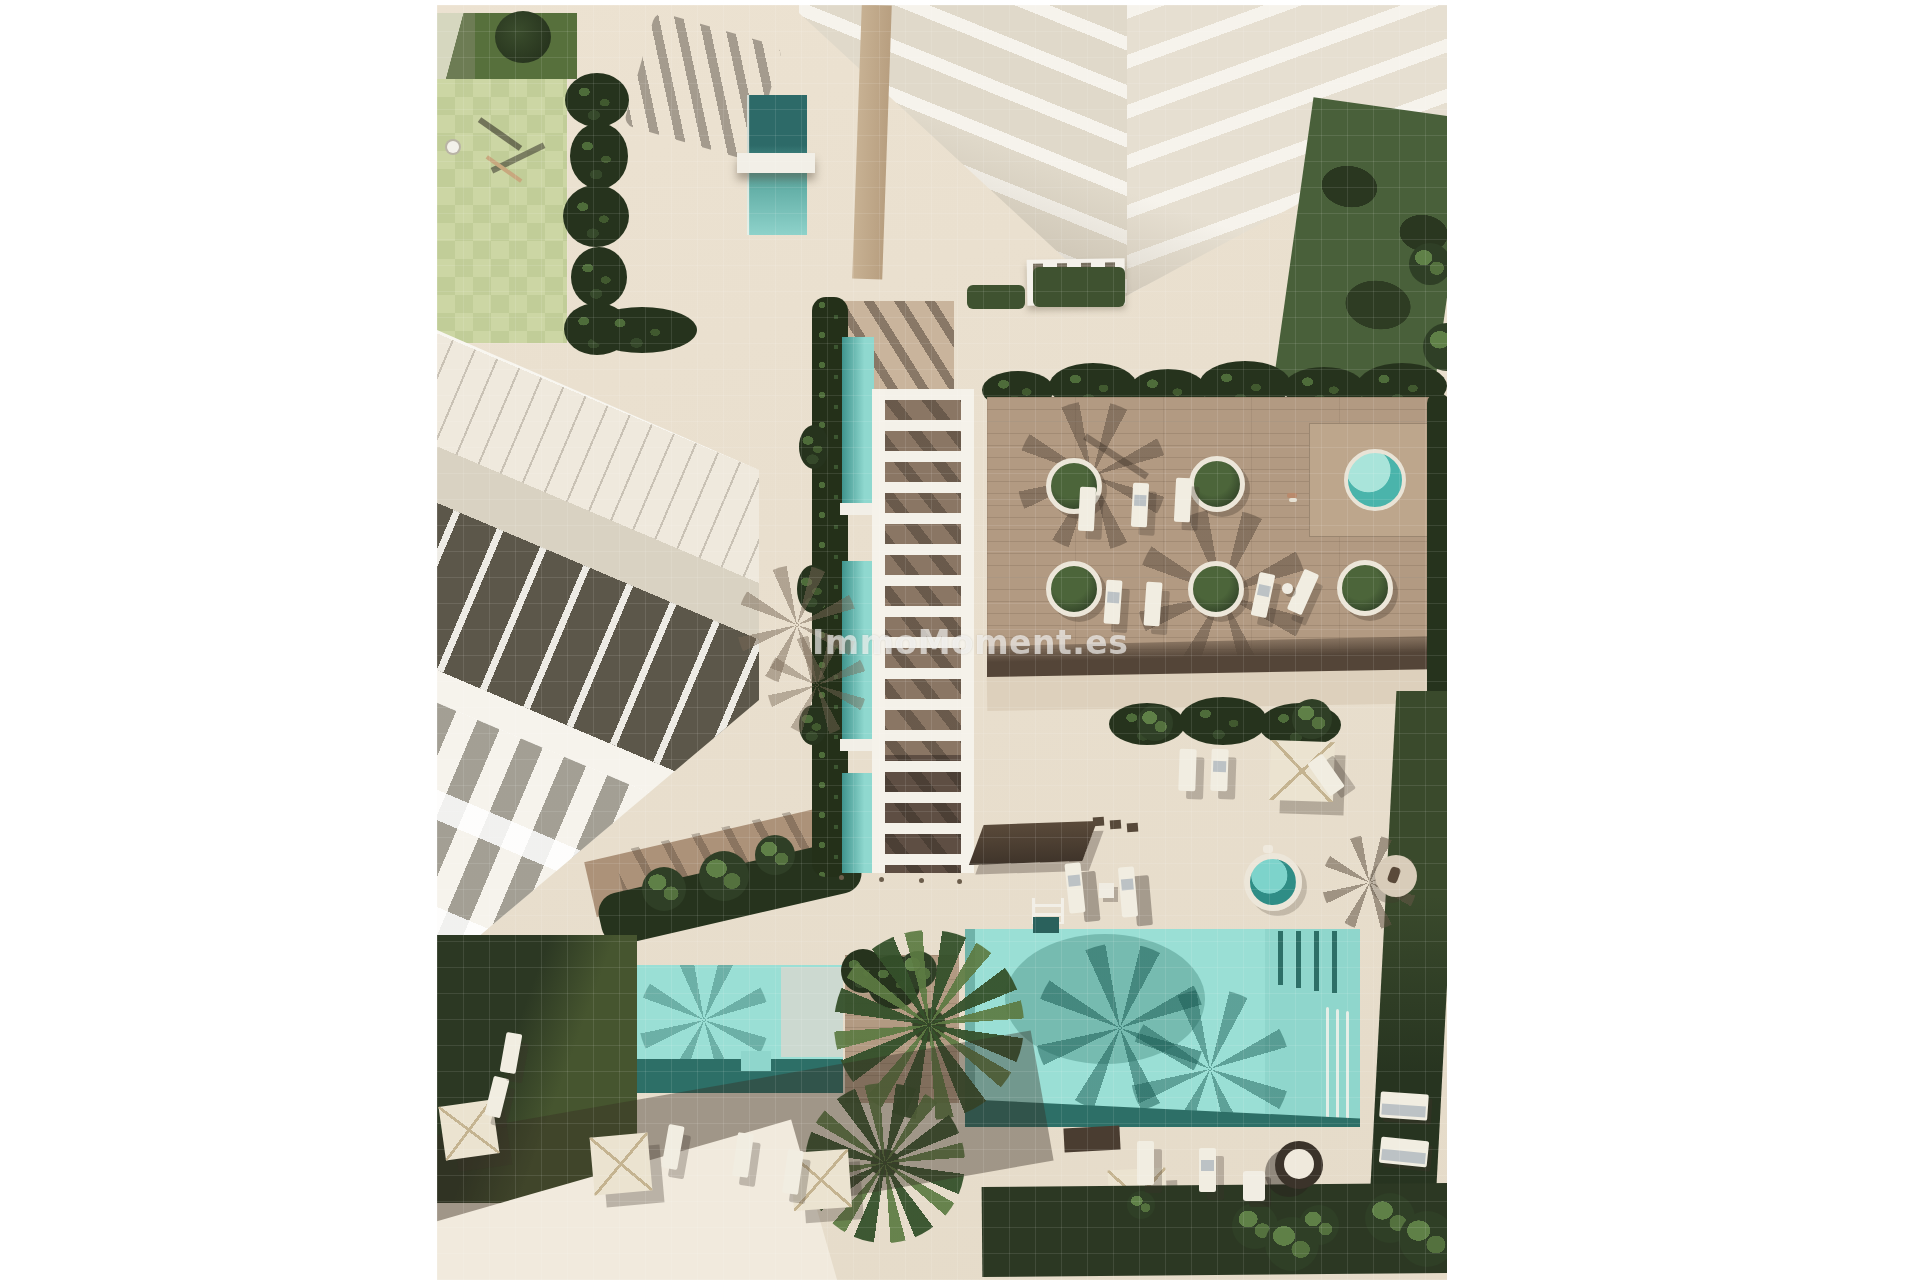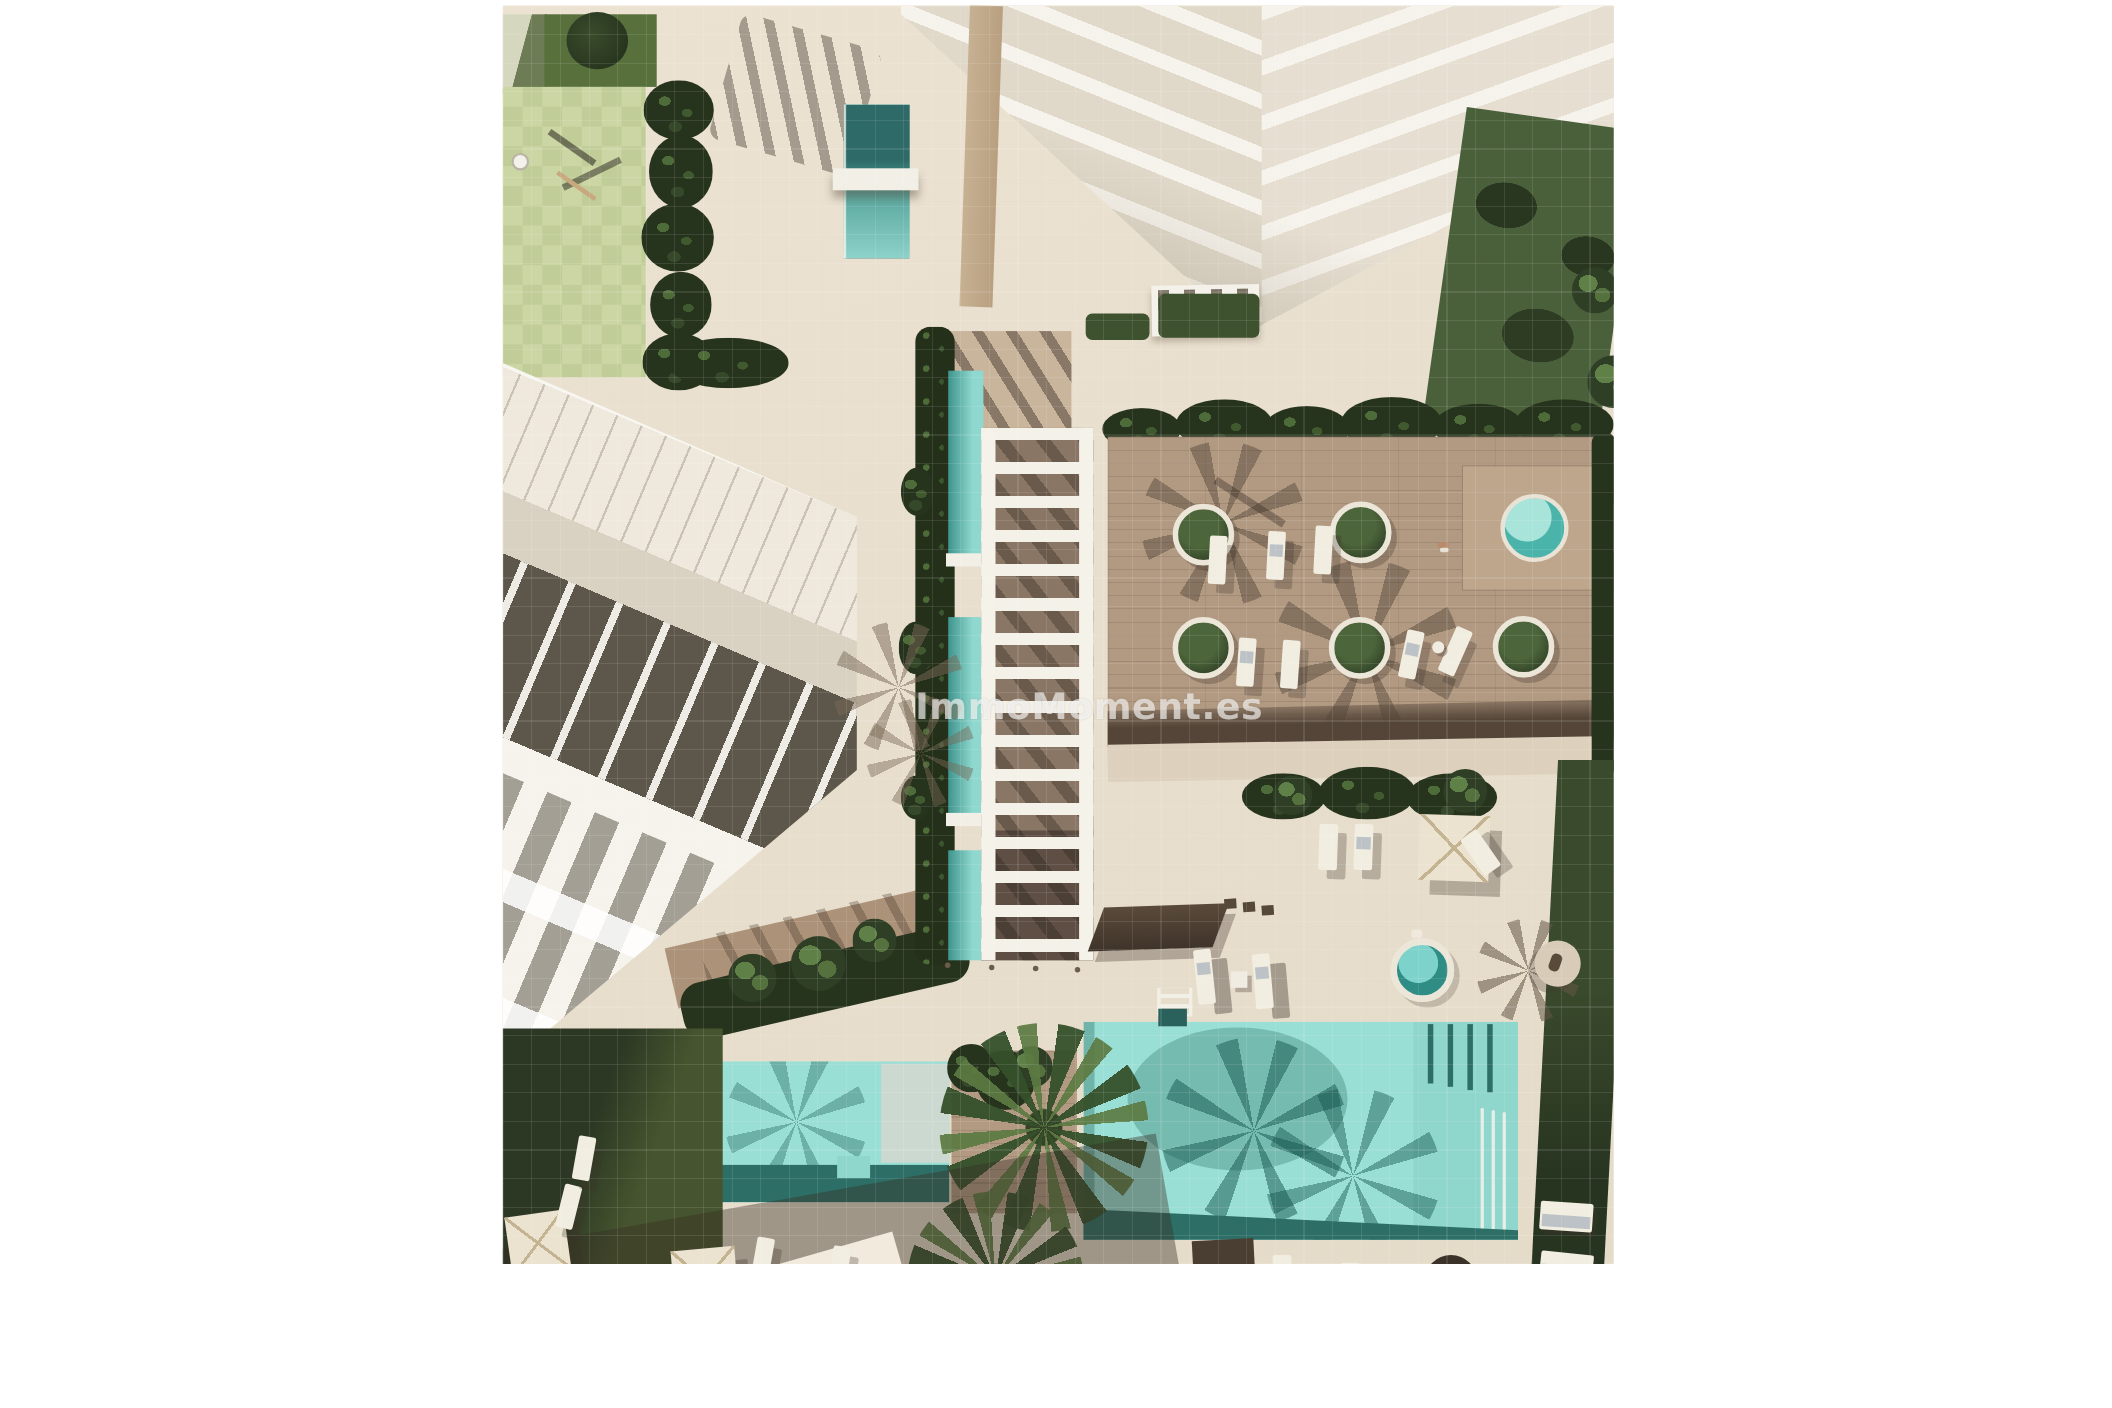--- a/index.html
+++ b/index.html
@@ -1,18 +1,18 @@
 <!DOCTYPE html>
 <html style="--c-plaza: #e9dfce; --c-plaza-light: #f1eadd; --c-deck-wood: #b29a82; --c-deck-shadow: #544538; --c-walkway: #ddd0bc; --c-pool-aqua: #9adfd5; --c-pool-teal: #2d6f67; --c-spa-teal: #4ab4ab; --c-lap-pool-dark: #2d6a68; --c-grass: #46552f; --c-grass-dark: #2c3823; --c-hedge: #26331d; --c-leaf-light: #5f8047; --c-building-white: #f6f3ec; --c-building-glass: #e0d9ca; --c-building-dark: #5c574a; --c-playground: #ccd6a4; --c-playground-alt: #c1cd98; --c-umbrella: #ebe3d0; --c-wood-tan: #c7b193;"><head>
 <meta charset="utf-8">
 <style>
   html,body{margin:0;padding:0;background:#ffffff;}
   .canvas{position:relative;width:1920px;height:1280px;background:#ffffff;overflow:hidden;
           font-family:"DejaVu Sans","Liberation Sans",sans-serif;}
-  .scene{position:absolute;left:457px;top:5px;width:1010px;height:1144px;overflow:hidden;
+  .scene{position:absolute;left:437px;top:5px;width:1010px;height:1276px;overflow:hidden;
          background:linear-gradient(160deg,#ece2d1 0%,var(--c-plaza,#e9dfce) 40%,#e5dbc9 100%);}
   .scene::after{content:"";position:absolute;inset:0;pointer-events:none;
       background-image:repeating-linear-gradient(90deg,rgba(255,255,255,.10) 0 1px,transparent 1px 26px),
                        repeating-linear-gradient(180deg,rgba(255,255,255,.10) 0 1px,transparent 1px 26px);}
   .abs{position:absolute;}
   
   .bush{position:absolute;border-radius:50%;
     background:radial-gradient(9px 7px at 30% 35%,#4e6c3a 60%,transparent 62%),
                radial-gradient(8px 6px at 62% 55%,#41592f 60%,transparent 62%),
                radial-gradient(10px 8px at 45% 78%,#35482a 60%,transparent 62%),

